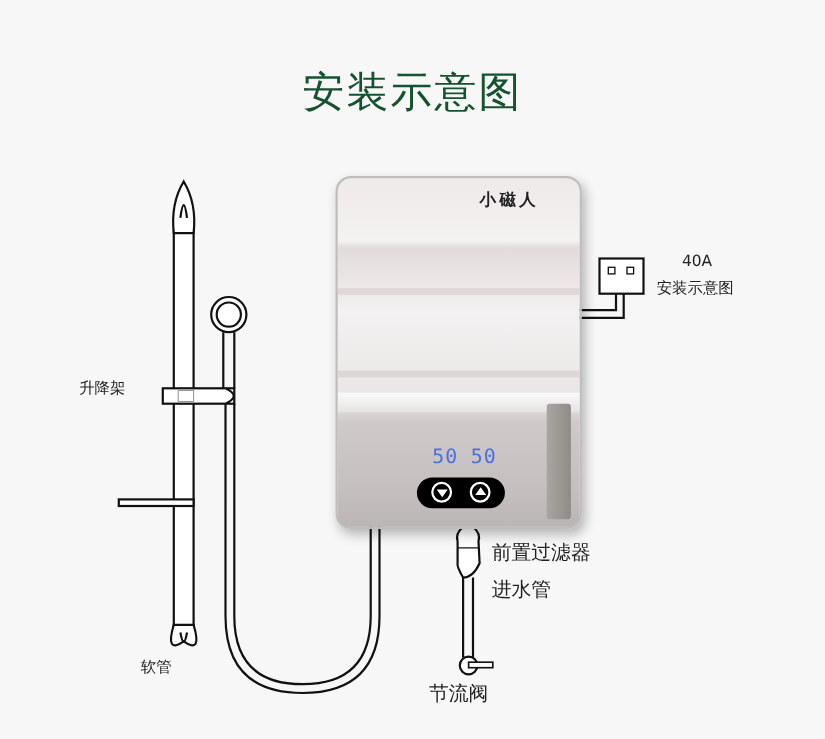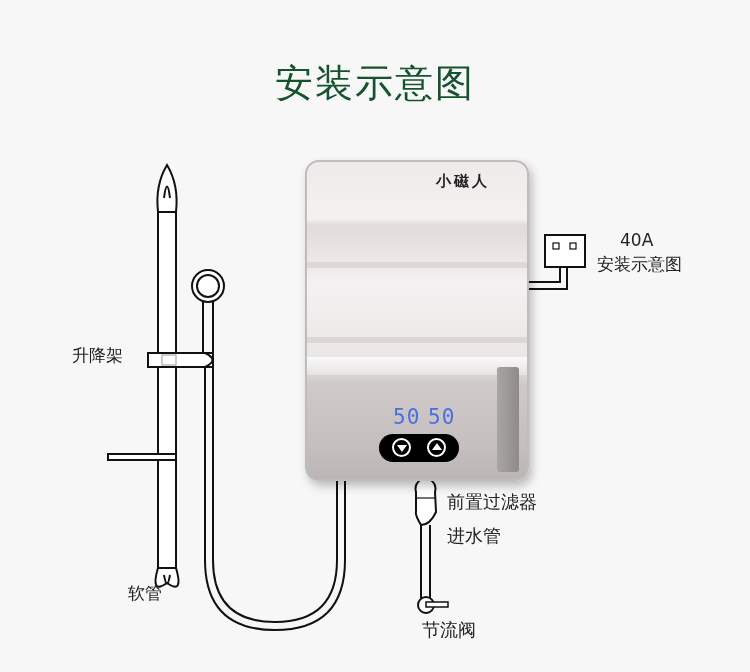--- a/index.html
+++ b/index.html
@@ -1,35 +1,35 @@
 <!DOCTYPE html>
 <html><head>
 <meta charset="utf-8">
 <style>
   html, body { margin:0; padding:0; }
   body { width:750px; height:672px; background:#f7f7f7; position:relative; overflow:hidden;
          font-family:"DejaVu Sans", "Liberation Sans", sans-serif; color:#222; }
   .title { position:absolute; left:0; top:58px; width:750px; text-align:center;
            font-size:38px; letter-spacing:2px; color:#14532d; font-weight:normal; }
   svg.diagram { position:absolute; left:0; top:0; }
-  .label { position:absolute; font-size:17px; color:#222; white-space:nowrap; }
+  .label { position:absolute; font-size:14px; color:#222; white-space:nowrap; }
   .label.small { font-size:18px; }
   .heater { position:absolute; left:305px; top:160px; width:220px; height:317px; border-radius:14px;
             border:2px solid #bdbdbd; overflow:hidden;
             background:linear-gradient(180deg,#efeaea 0%,#f4f1f1 18%,#e2dbdb 20%,#ece6e6 30%,#f3f1f1 38%,#ebe7e7 60%,#e8e4e4 64%,#cfc9c9 70%,#c4bebe 90%,#bbb5b5 100%);
             box-shadow:3px 5px 10px rgba(0,0,0,0.25); }
   .shelf { position:absolute; left:0; width:100%; height:6px; background:#e0d8d8; }
   .tub { position:absolute; left:0; top:195px; width:100%; height:18px;
          background:linear-gradient(180deg,#fafafa,#e6e2e2); }
   .towel { position:absolute; right:8px; top:205px; width:22px; height:105px;
            background:linear-gradient(90deg,#a9a5a2,#8f8b88); border-radius:3px; }
   .brand { position:absolute; left:0; top:10px; width:100%; text-align:center;
            font-size:15px; font-weight:bold; letter-spacing:3px; color:#222;margin-left:46px; }
   .display { position:absolute; top:243px; font-family:"DejaVu Sans Mono", monospace;
-             font-size:21px; color:#4a6fe0; letter-spacing:1px; }
+             font-size:18px; color:#4a6fe0; letter-spacing:1px; }
   .ctrl { position:absolute; left:72px; top:272px; width:80px; height:28px; background:#000;
           border-radius:14px; }
   .btn { position:absolute; top:4px; width:19px; height:19px; border:2px solid #fff;
          border-radius:50%; box-sizing:border-box; }
   .btn::after { content:""; position:absolute; left:3px; width:0; height:0;
                 border-left:5px solid transparent; border-right:5px solid transparent; }
   .btn.down::after { top:5px; border-top:7px solid #fff; }
   .btn.up::after { top:3px; border-bottom:7px solid #fff; }
 </style>
 </head>
@@ -86,16 +86,16 @@
   <div class="display" style="left:121px">50</div>
   <div class="ctrl">
     <div class="btn down" style="left:13px"></div>
     <div class="btn up" style="left:48px"></div>
   </div>
 </div>
 
 <div class="label" style="left:620px;top:230px">40A</div>
 <div class="label" style="left:597px;top:253px">安装示意图</div>
 <div class="label" style="left:72px;top:344px">升降架</div>
-<div class="label" style="left:128px;top:582px">软管</div>
+<div class="label" style="left:128px;top:598px">软管</div>
 <div class="label small" style="left:447px;top:490px">前置过滤器</div>
 <div class="label small" style="left:447px;top:524px">进水管</div>
-<div class="label small" style="left:422px;top:618px">节流阀</div>
+<div class="label small" style="left:390px;top:618px">节流阀</div>
 
 </body></html>

